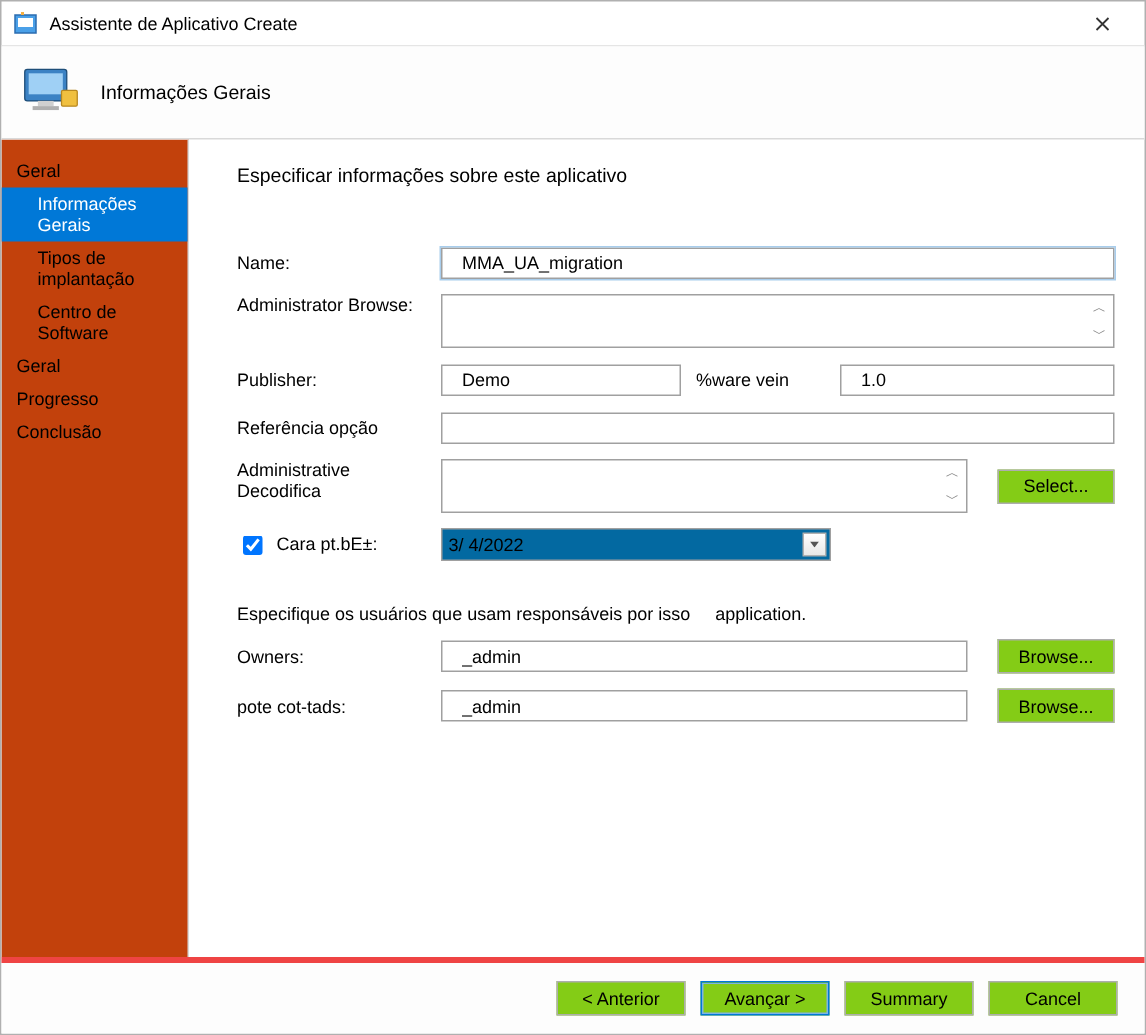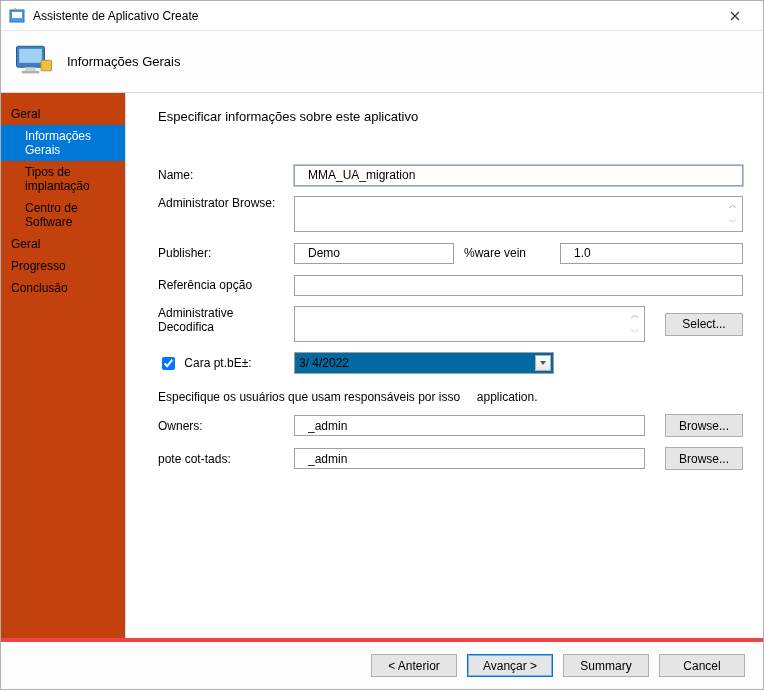--- a/index.html
+++ b/index.html
@@ -150,33 +150,33 @@
     width: 16px; height: 16px;
     border: 1px solid #b0b0b0;
     background: linear-gradient(#fefefe,#e8e8e8);
     display: flex; align-items: center; justify-content: center;
   }
   .date-dd svg { width:6px; height:4px; }
   .btn {
     height: 23px;
     min-width: 78px;
     border: 1px solid #adadad;
-    background: #e5e5e5;
+    background: #84cc16;
     font-size: 12px;
     font-family: inherit;
     cursor: pointer;
     padding: 0 10px;
   }
   .btn.default {
     border-color: #0078d7;
     box-shadow: 0 0 0 1px #7eb4e2 inset;
   }
   .section-text {
     font-size: 12px;
-    margin: 16px 0 10px 0;
+    margin: 28px 0 10px 0;
   }
   .chk {
     width: 13px; height: 13px;
     margin-right: 6px;
     vertical-align: middle;
   }
   .footer {
     border-top: 4px solid #ef4444;
     padding: 12px 18px;
     display: flex;

